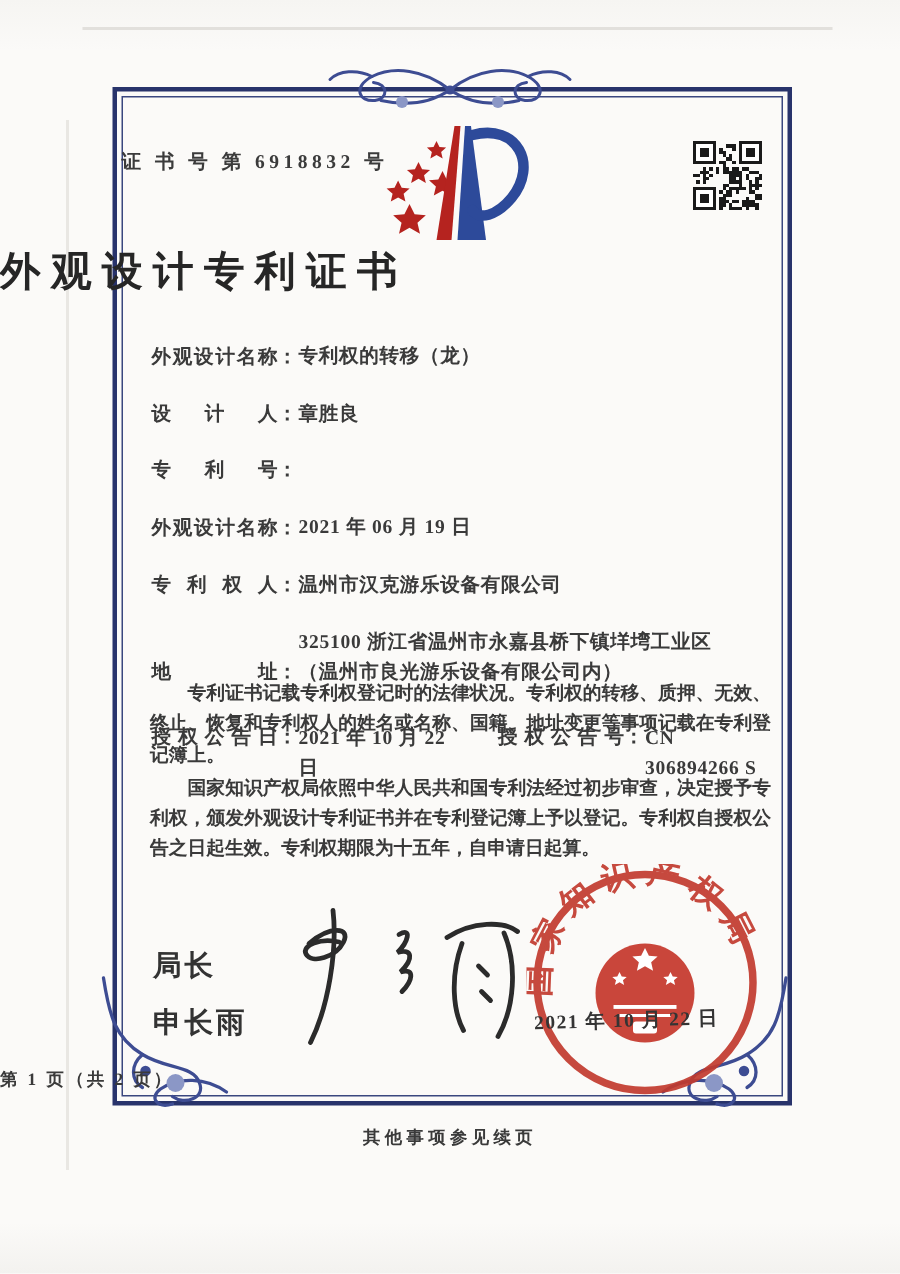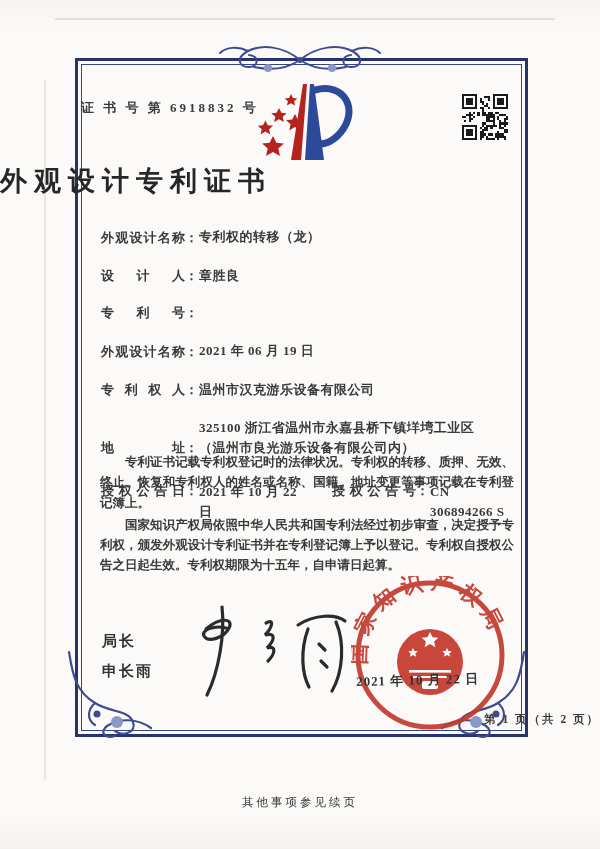--- a/index.html
+++ b/index.html
@@ -41,32 +41,32 @@
   .fvalue { display:inline-block; letter-spacing:.5px; line-height:1.5; max-width:300px; }
   .grant-row { display:flex; margin-bottom:0; }
   .grant-pair { display:flex; }
   .grant-pair.second { margin-left:34px; }
   .frow.addr { margin-bottom:25px; }
 
   .paragraphs { position:absolute; left:100px; top:452px; width:414px; font-size:12.5px;
                 color:#3a3a3a; font-weight:600; line-height:1.62; text-align:justify; }
   .paragraphs p { text-indent:2em; margin-bottom:2px; }
 
-  .signer { position:absolute; left:102px; top:626px; font-size:15px; font-weight:700;
+  .signer { position:absolute; left:102px; top:626px; font-size:19px; font-weight:700;
             color:#333; line-height:2.0; letter-spacing:2px; }
   .signature { position:absolute; left:178px; top:595px; }
 
   .seal { position:absolute; left:351px; top:576px; }
   .seal-date { position:absolute; left:356px; top:671px; width:160px; font-size:13px;
                font-weight:700; color:#343434; letter-spacing:1px; transform:rotate(-1.5deg); z-index:5; }
 
-  .page-info { position:absolute; left:0; top:712px; width:100%; text-align:right;
+  .page-info { position:absolute; left:0; top:712px; width:100%; text-align:left;
                font-size:11.5px; font-weight:700; color:#3a3a3a; letter-spacing:2px; }
   .footer-note { position:absolute; left:0; top:751px; width:100%; text-align:center;
-                 font-size:11.5px; font-weight:400; color:#3a3a3a; letter-spacing:3px;margin-top:44px; }
+                 font-size:11.5px; font-weight:700; color:#3a3a3a; letter-spacing:3px; }
 </style>
 </head>
 <body>
 
 <div class="page">
 
   <div class="scan-line-top"></div>
   <div class="scan-line-left"></div>
 
   <div class="frame-outer"></div>

